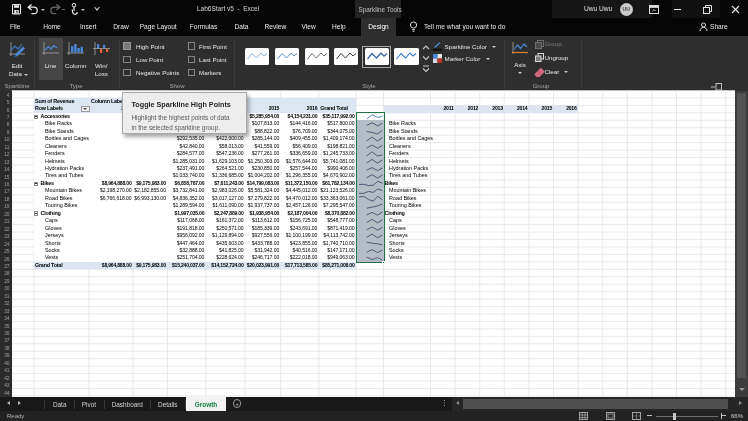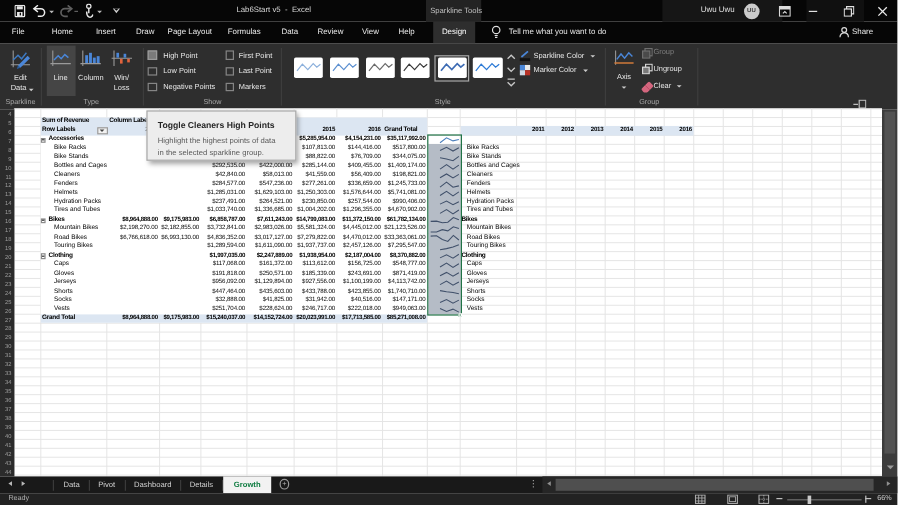--- a/index.html
+++ b/index.html
@@ -518,21 +518,21 @@
       <text x="9.5" y="342.45" font-size="4.8" fill="#9f9f9f" text-anchor="end" font-family="Liberation Sans">37</text>
       <text x="9.5" y="349.90" font-size="4.8" fill="#9f9f9f" text-anchor="end" font-family="Liberation Sans">38</text>
       <text x="9.5" y="357.35" font-size="4.8" fill="#9f9f9f" text-anchor="end" font-family="Liberation Sans">39</text>
       <text x="9.5" y="364.80" font-size="4.8" fill="#9f9f9f" text-anchor="end" font-family="Liberation Sans">40</text>
       <text x="9.5" y="372.25" font-size="4.8" fill="#9f9f9f" text-anchor="end" font-family="Liberation Sans">41</text>
       <text x="9.5" y="379.70" font-size="4.8" fill="#9f9f9f" text-anchor="end" font-family="Liberation Sans">42</text>
       <text x="9.5" y="387.15" font-size="4.8" fill="#9f9f9f" text-anchor="end" font-family="Liberation Sans">43</text>
       <text x="9.5" y="394.60" font-size="4.8" fill="#9f9f9f" text-anchor="end" font-family="Liberation Sans">44</text>
     </svg>
 <div class="ab" style="left:122.4px;top:91.6px;width:124.6px;height:42.6px;background:#ededed;border:1px solid #a8a8a8;box-shadow:2px 2.5px 4px rgba(0,0,0,0.35)"></div>
-<div class="tx" style="left:131.5px;top:100px;font-size:7.2px;font-weight:bold;color:#262626">Toggle Cleaners High Points</div>
+<div class="tx" style="left:131.5px;top:100px;font-size:7.2px;font-weight:bold;color:#262626">Toggle Sparkline High Points</div>
 <div class="tx" style="left:131.5px;top:113.5px;font-size:6.4px;color:#595959">Highlight the highest points of data</div>
 <div class="tx" style="left:131.5px;top:123.5px;font-size:6.4px;color:#595959">in the selected sparkline group.</div>
 <div class="ab" style="left:735px;top:90.5px;width:13px;height:306.5px;background:#3c3c3c"></div>
 <div class="ab" style="left:736.5px;top:93px;width:9px;height:285px;background:#525252"></div>
 <div class="ab" style="left:738.5px;top:388px;width:0;height:0;border-left:3px solid transparent;border-right:3px solid transparent;border-top:3.6px solid #9a9a9a"></div>
 <div class="ab" style="left:0;top:397px;width:748px;height:13.5px;background:#191919"></div>
 <div class="ab" style="left:7px;top:401px;width:0;height:0;border-top:2.6px solid transparent;border-bottom:2.6px solid transparent;border-right:3.2px solid #b8b8b8"></div>
 <div class="ab" style="left:18px;top:401px;width:0;height:0;border-top:2.6px solid transparent;border-bottom:2.6px solid transparent;border-left:3.2px solid #b8b8b8"></div>
 <div class="tx" style="left:59.7px;top:400.6px;font-size:6.4px;color:#d2d2d2;transform:translateX(-50%)">Data</div>
 <div class="ab" style="left:73.5px;top:399.5px;width:1px;height:9px;background:#3a3a3a"></div>

